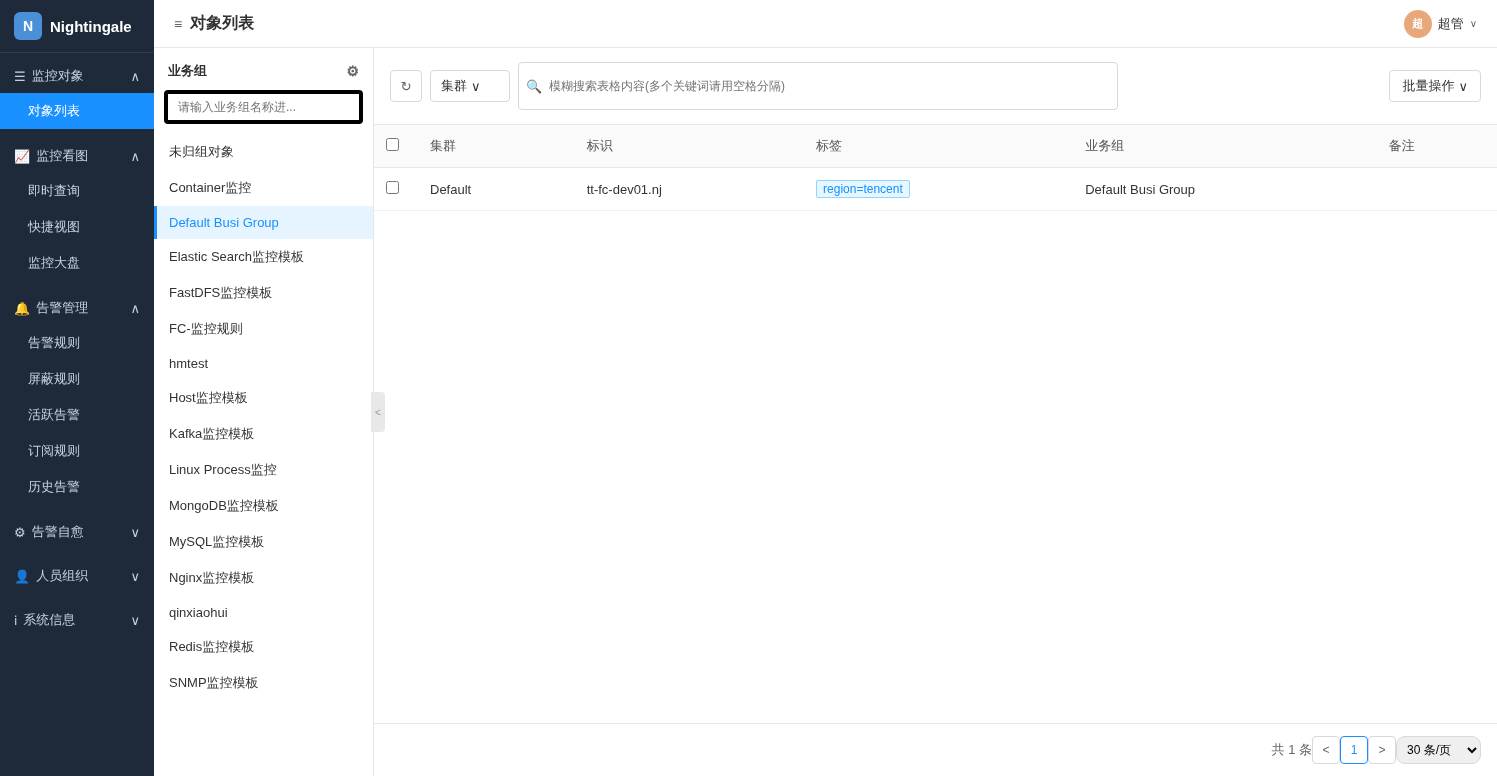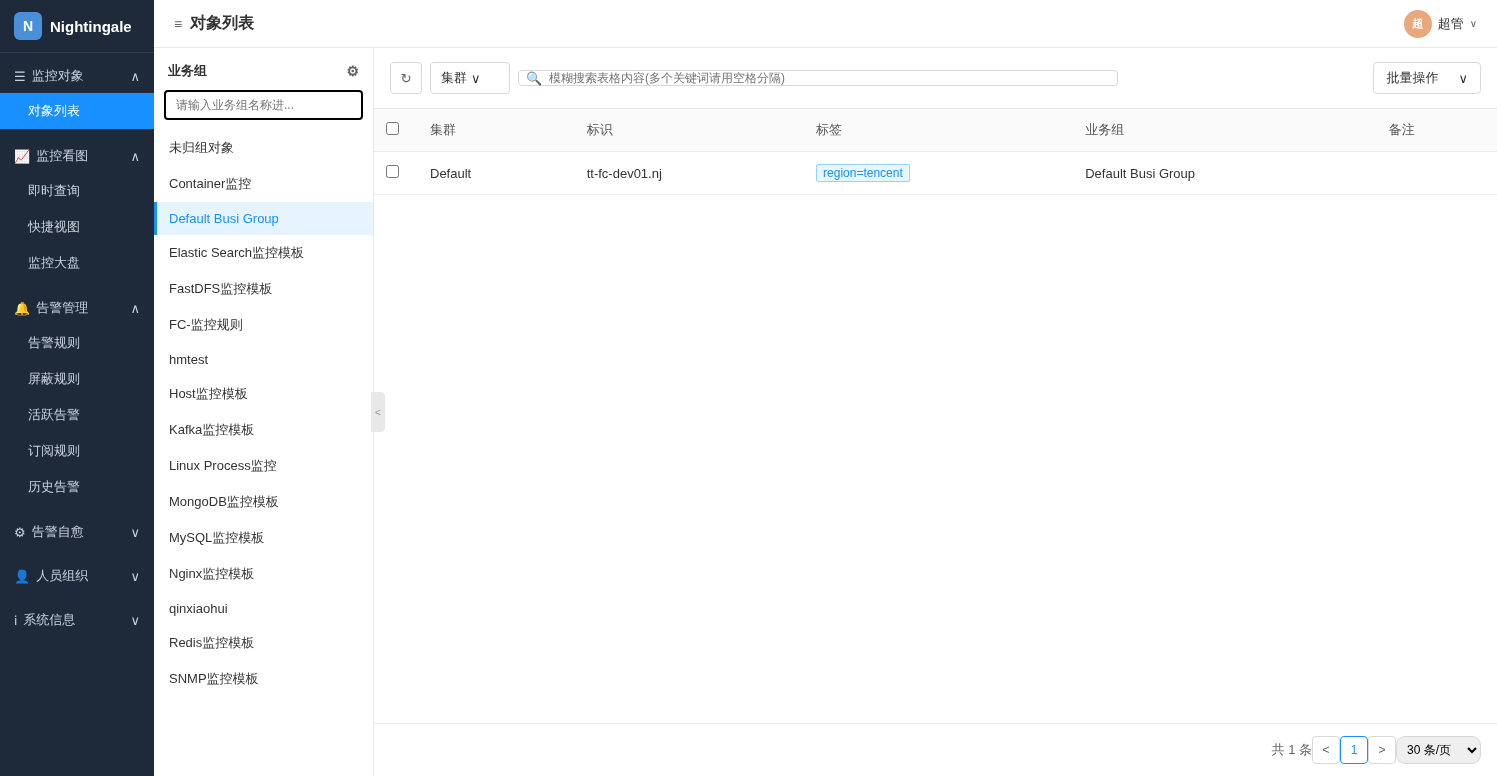--- a/index.html
+++ b/index.html
@@ -111,21 +111,21 @@
       display: flex; align-items: center; justify-content: space-between;
       padding: 14px 14px 10px;
       font-weight: 600; color: #333; font-size: 13px;
     }
     .biz-settings-icon { cursor: pointer; color: #666; font-size: 14px; }
     .biz-search {
       padding: 0 10px 10px;
     }
     .biz-search input {
       width: 100%;
-      border: 2px solid #000000;
+      border: 4px solid #000000;
       border-radius: 4px;
       padding: 6px 10px;
       font-size: 12px;
       outline: none;
       color: #999;
     }
     .biz-list {
       flex: 1;
       overflow-y: auto;
     }
@@ -193,21 +193,21 @@
       display: flex; align-items: center; gap: 4px;
     }
 
     .search-input-wrap {
       flex: 1;
       position: relative;
       max-width: 600px;
     }
     .search-input-wrap input {
       width: 100%;
-      height: 16px;
+      height: 48px;
       border: 1px solid #d9d9d9;
       border-radius: 4px;
       padding: 0 10px 0 30px;
       font-size: 12px;
       outline: none;
     }
     .search-icon-inner {
       position: absolute;
       left: 8px; top: 50%;
       transform: translateY(-50%);
@@ -217,21 +217,21 @@
     .batch-btn {
       margin-left: auto;
       height: 32px;
       border: 1px solid #d9d9d9;
       background: #fff;
       border-radius: 4px;
       padding: 0 12px;
       cursor: pointer;
       font-size: 13px;
       color: #333;
-      display: flex; align-items: center; gap: 20px;
+      display: flex; align-items: center; gap: 4px;
     }
 
     
     .table-wrapper {
       flex: 1;
       overflow: auto;
     }
     table {
       width: 100%;
       border-collapse: collapse;

